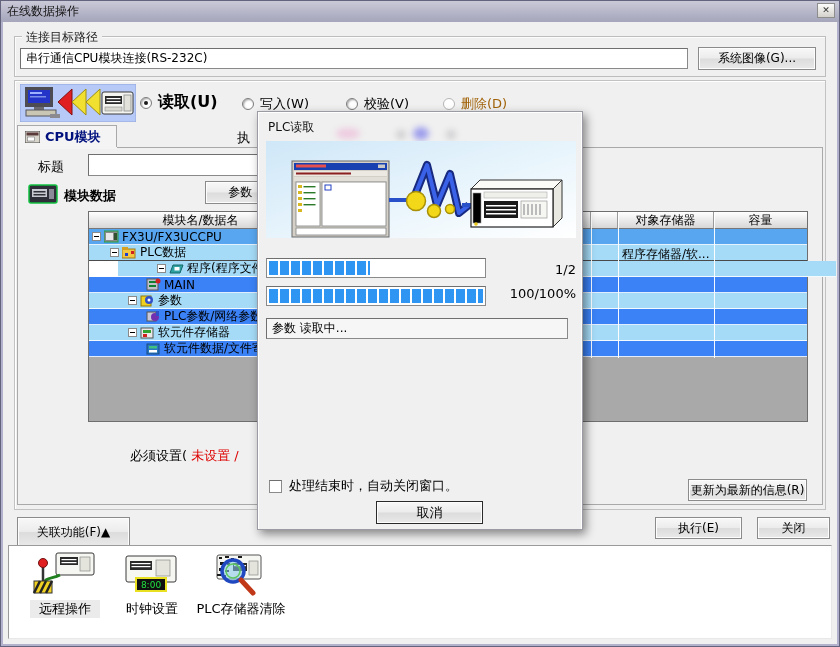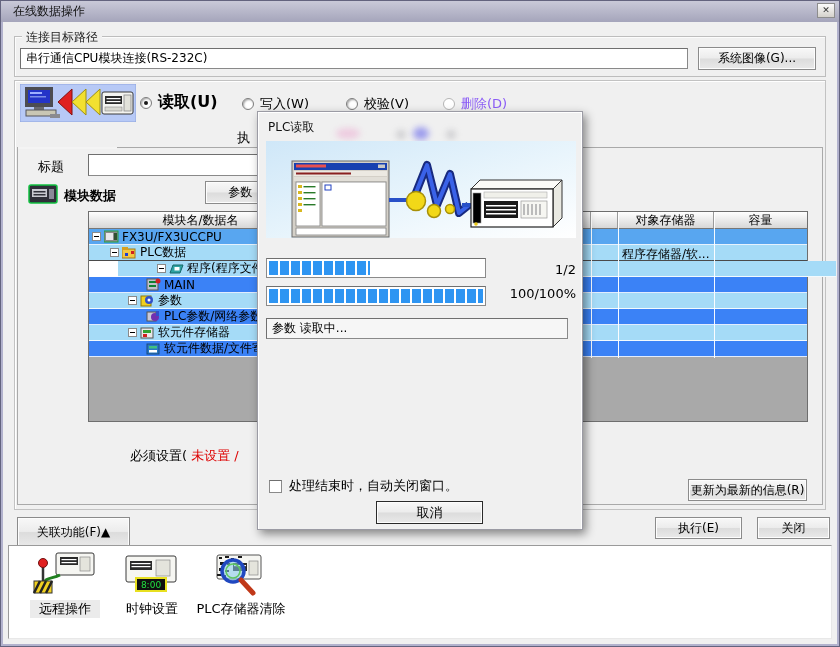--- a/index.html
+++ b/index.html
@@ -1,20 +1,20 @@
 <!DOCTYPE html>
 <html><head>
 <meta charset="utf-8">
 <style>
   html,body{margin:0;padding:0;background:#555;}
   *{box-sizing:border-box;font-family:"DejaVu Sans","Liberation Sans",sans-serif;}
   #win{position:relative;width:840px;height:647px;background:#f0f0f0;overflow:hidden;
        box-shadow:inset 0 0 0 1px #63637e, inset 0 0 0 3px #b2b2cd;}
   .titlebar{position:absolute;left:1px;top:1px;right:1px;height:21px;
-       background:linear-gradient(#c9c9d8,#a5a5bb);display:flex;align-items:center;padding:0 12px;}
+       background:linear-gradient(#c9c9d8,#a5a5bb);display:flex;align-items:center;padding:0 6px;}
   .titlebar .t{font-size:12px;color:#111;}
   .close-btn{position:absolute;right:5px;top:3px;width:18px;height:15px;font-size:9px;line-height:13px;
        text-align:center;background:linear-gradient(#fcfcfc,#d4d1cb);border:1px solid #8d8d8d;color:#333;cursor:default;}
   .groupbox{position:absolute;left:14px;top:36px;width:812px;height:41px;border:1px solid #bdbdbd;box-shadow:1px 1px 0 rgba(255,255,255,.8) inset;}
   .grouplabel{position:absolute;left:22px;top:29px;font-size:12px;background:#f0f0f0;padding:0 4px;color:#222;}
   .field{background:#fff;border:1px solid #898989;border-top-color:#6f6f6f;border-left-color:#6f6f6f;
        font-size:12px;color:#000;display:flex;align-items:center;padding:0 5px;}
   .btn{display:flex;align-items:center;justify-content:center;font-size:12px;color:#000;
        background:linear-gradient(#f8f8f8,#ececec 48%,#dcdcdc 52%,#e9e9e9);
        border:1px solid #8b8b8b;box-shadow:inset 0 0 0 1px #fdfdfd;cursor:default;}
@@ -23,21 +23,21 @@
   .tab{position:absolute;left:17px;top:125px;width:100px;height:23px;background:#f4f4f4;
        border:1px solid #a9a9a9;border-bottom:none;display:flex;align-items:center;gap:5px;padding:0 7px;z-index:3;}
   .tab .lbl{font-size:13px;font-weight:bold;color:#00117e;}
   .radio-item{position:absolute;display:flex;align-items:center;gap:6px;}
   .rad{width:12px;height:12px;border-radius:50%;background:#fff;border:1px solid #7c7c7c;
        box-shadow:inset 1px 1px 2px rgba(0,0,0,.35);position:relative;flex:none;}
   .rad.on::after{content:"";position:absolute;left:3px;top:3px;width:4px;height:4px;border-radius:50%;background:#1a1a1a;}
   .rad.dis{border-color:#b5b5b5;box-shadow:none;}
   .rlab{font-size:13px;color:#000;}
   .rlab.big{font-size:16px;font-weight:bold;}
-  .rlab.dis{color:#8b5cf6;}
+  .rlab.dis{color:#a16207;}
   
   .dtable{position:absolute;left:88px;top:211px;width:720px;height:211px;border:1px solid #6e6e6e;background:#fff;}
   .th{position:absolute;top:0;height:17px;background:linear-gradient(#ffffff,#d7d7d7);
       border-right:1px solid #9a9a9a;border-bottom:1px solid #777;font-size:12px;color:#000;
       display:flex;align-items:center;justify-content:center;}
   .trow{position:absolute;left:0;width:718px;height:16px;display:flex;align-items:center;gap:3px;
       font-size:12px;color:#000;border-bottom:1px solid rgba(255,255,255,.85);}
   .sel{background:#58a6f0;}
   .alt{background:#a5dbf7;}
   .wht{background:#3b82f6;}
@@ -122,20 +122,28 @@
   </div>
   <div class="radio-item" style="left:346px;top:95px;">
     <span class="rad"></span>
     <span class="rlab">校验(V)</span>
   </div>
   <div class="radio-item" style="left:443px;top:95px;">
     <span class="rad dis"></span>
     <span class="rlab dis">删除(D)</span>
   </div>
 
+  <div class="tab">
+    <svg width="15" height="12" viewBox="0 0 15 12">
+      <rect x="0" y="0" width="15" height="12" fill="#d8d5cc" stroke="#444"></rect>
+      <rect x="1.5" y="1.5" width="12" height="3" fill="#5a3a3a"></rect>
+      <rect x="2.5" y="6" width="7" height="4" fill="#fff" stroke="#777" stroke-width=".6"></rect>
+    </svg>
+    <span class="lbl">CPU模块</span>
+  </div>
   <span style="position:absolute;left:237px;top:129px;font-size:13px;">执</span>
   <div class="tab-panel"></div>
   <div style="position:absolute;left:18px;top:147px;width:99px;height:2px;background:#f4f4f4;z-index:4;"></div>
 
   <span style="position:absolute;left:38px;top:158px;font-size:13px;">标题</span>
   <div class="field" style="position:absolute;left:88px;top:154px;width:492px;height:22px;"></div>
 
   <svg style="position:absolute;left:28px;top:182px;" width="30" height="24" viewBox="0 0 30 24">
     <rect x="1" y="3" width="28" height="18" rx="2" fill="#2e2e38" stroke="#10c040" stroke-width="1.5"></rect>
     <rect x="4" y="7" width="15" height="8" fill="#c8c8d0"></rect>

